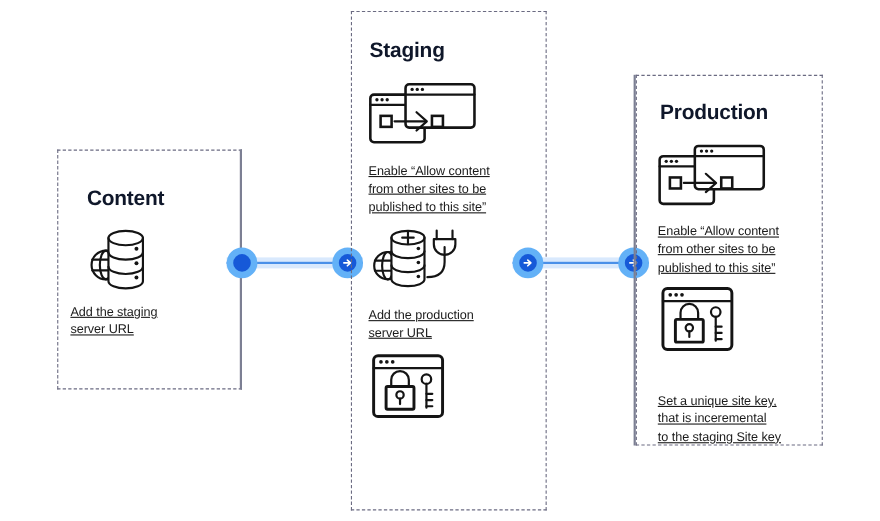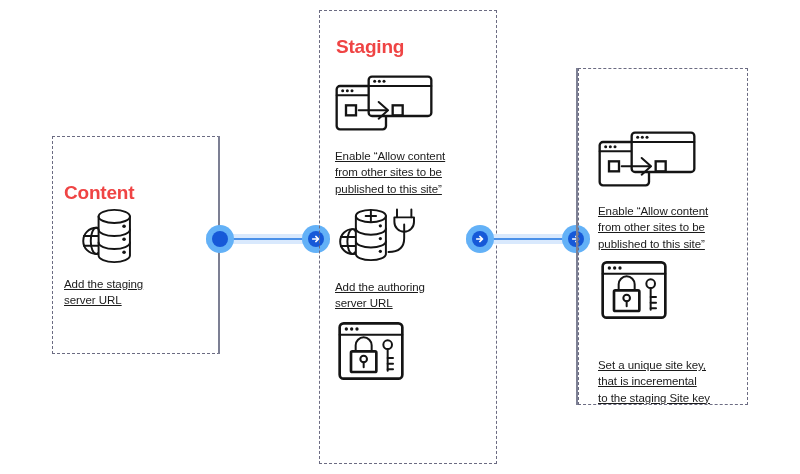--- a/index.html
+++ b/index.html
@@ -19,21 +19,21 @@
   }
   .solid-edge {
     position: absolute;
     width: 2px;
     background: #7c7f93;
   }
 
   .stage-title {
     position: absolute;
     font-weight: bold;
-    color: #ef4444;
+    color: #0f172a;
     font-size: 19px;
     line-height: 1.18;
     letter-spacing: -0.2px;
   }
   .stage-caption {
     position: absolute;
     font-size: 11.5px;
     line-height: 1.42;
     color: #1b1b1b;
     letter-spacing: -0.05px;
@@ -73,21 +73,21 @@
   .stf { fill: #141414; stroke: none; }
 </style>
 </head>
 <body>
 
 <div id="canvas">
 
   <div class="stage-box" style="left:52px; top:136px; width:168px; height:218px;"></div>
   <div class="solid-edge" style="left:218px; top:136px; height:218px;"></div>
 
-  <div class="stage-title" style="left:64px; top:170px; width:130px;margin-top:12px;">
+  <div class="stage-title" style="left:79px; top:170px; width:130px;">
     <div>Content</div>
   </div>
 
   <div class="icon-holder" style="left:78px; top:204px;">
     <svg class="ico" width="66" height="64" viewBox="0 0 200 196">
 
       <circle class="st" cx="55" cy="113" r="40"></circle>
       <ellipse class="st" cx="55" cy="113" rx="17" ry="40"></ellipse>
       <line class="st" x1="17" y1="98" x2="93" y2="98"></line>
       <line class="st" x1="17" y1="128" x2="93" y2="128"></line>
@@ -174,21 +174,21 @@
       <circle class="stf" cx="133" cy="148" r="5"></circle>
 
       <line class="st" x1="104" y1="24" x2="104" y2="56"></line>
       <line class="st" x1="88" y1="40" x2="120" y2="40"></line>
 
       <path class="st" d="M184 44 L184 20 M228 44 L228 20"></path>
       <path class="st" d="M176 44 L236 44 L236 58 a30 30 0 0 1 -60 0 Z" fill="#ffffff"></path>
     </svg>
   </div>
 
-  <div class="stage-caption" style="left:335px; top:279px; width:152px; white-space:pre-line;">Add the authoring
+  <div class="stage-caption" style="left:335px; top:279px; width:152px; white-space:pre-line;">Add the production
 server URL</div>
 
   <div class="icon-holder" style="left:337px; top:320px;">
     <svg class="ico" width="68" height="62" viewBox="0 0 204 186">
       <rect x="8" y="10" width="188" height="166" rx="12" fill="#ffffff" stroke="#141414" stroke-width="8"></rect>
       <line class="st" x1="8" y1="44" x2="196" y2="44"></line>
       <circle class="stf" cx="28" cy="27" r="5"></circle>
       <circle class="stf" cx="44" cy="27" r="5"></circle>
       <circle class="stf" cx="60" cy="27" r="5"></circle>
 
@@ -221,20 +221,23 @@
         <svg width="10" height="10" viewBox="0 0 10 10">
           <path d="M1.6 5 H7.2 M4.8 2.4 L7.6 5 L4.8 7.6" fill="none" stroke="#ffffff" stroke-width="1.5" stroke-linecap="round" stroke-linejoin="round"></path>
         </svg>
       </span>
     </div>
   </div>
 
   <div class="stage-box" style="left:578px; top:68px; width:170px; height:337px;"></div>
   <div class="solid-edge" style="left:576px; top:68px; height:337px;"></div>
 
+  <div class="stage-title" style="left:600px; top:92px; width:150px;">
+    <div>Production</div>
+  </div>
 
   <div class="icon-holder" style="left:597px; top:128px;">
     <svg class="ico" width="100" height="66" viewBox="0 0 300 198">
       <rect x="8" y="42" width="148" height="130" rx="10" fill="#ffffff" stroke="#141414" stroke-width="7"></rect>
       <line class="st" x1="8" y1="70" x2="156" y2="70"></line>
       <circle class="stf" cx="26" cy="56" r="4.5"></circle>
       <circle class="stf" cx="40" cy="56" r="4.5"></circle>
       <circle class="stf" cx="54" cy="56" r="4.5"></circle>
       <rect x="36" y="100" width="30" height="30" fill="#ffffff" stroke="#141414" stroke-width="7"></rect>
       <rect x="104" y="14" width="188" height="118" rx="10" fill="#ffffff" stroke="#141414" stroke-width="7"></rect>

